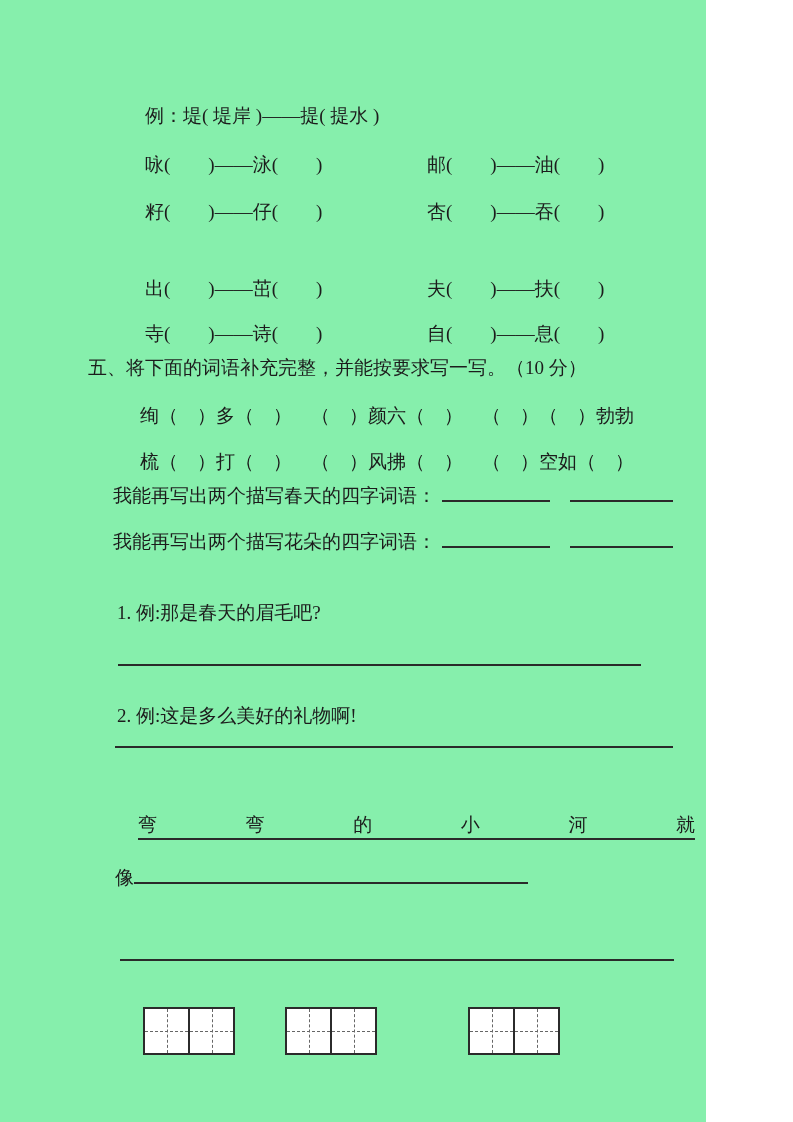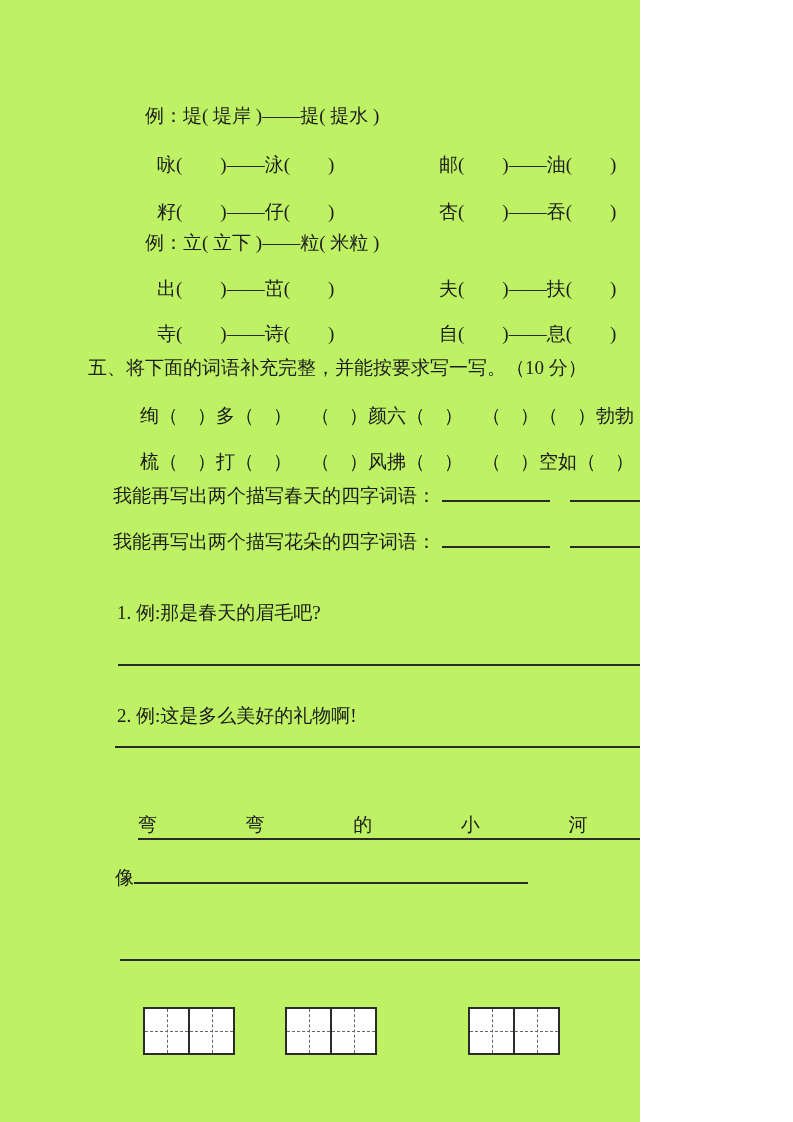--- a/index.html
+++ b/index.html
@@ -1,28 +1,28 @@
 <!DOCTYPE html>
 <html><head>
 <meta charset="utf-8">
 <style>
   html, body { margin: 0; padding: 0; background: #ffffff; }
   .page {
     position: relative;
-    width: 640px;
+    width: 706px;
     height: 1122px;
-    background: #bef264;
+    background: #86efac;
     font-family: "Liberation Serif", "DejaVu Serif", serif;
     font-size: 19px;
     line-height: 28px;
     color: #1c1c1c;
     overflow: hidden;
   }
   .abs { position: absolute; white-space: nowrap; }
-  .pair-row { position: absolute; left: 12px; width: 100%; height: 28px; }
+  .pair-row { position: absolute; left: 0; width: 100%; height: 28px; }
   .pair-row .col1 { position: absolute; left: 145px; white-space: nowrap; }
   .pair-row .col2 { position: absolute; left: 427px; white-space: nowrap; }
   .rule {
     position: absolute;
     border-top: 2px solid #2a2a2a;
     height: 0;
   }
   .blank {
     display: inline-block;
     height: 21px;
@@ -84,21 +84,20 @@
 
   <div class="pair-row" style="top:151px">
     <span class="col1">咏(　　)——泳(　　)</span>
     <span class="col2">邮(　　)——油(　　)</span>
   </div>
   <div class="pair-row" style="top:198px">
     <span class="col1">籽(　　)——仔(　　)</span>
     <span class="col2">杏(　　)——吞(　　)</span>
   </div>
 
-  <div class="abs" style="left:145px; top:229px">例：立( 立下 )——粒( 米粒 )</div>
 
   <div class="pair-row" style="top:275px">
     <span class="col1">出(　　)——茁(　　)</span>
     <span class="col2">夫(　　)——扶(　　)</span>
   </div>
   <div class="pair-row" style="top:320px">
     <span class="col1">寺(　　)——诗(　　)</span>
     <span class="col2">自(　　)——息(　　)</span>
   </div>
 

